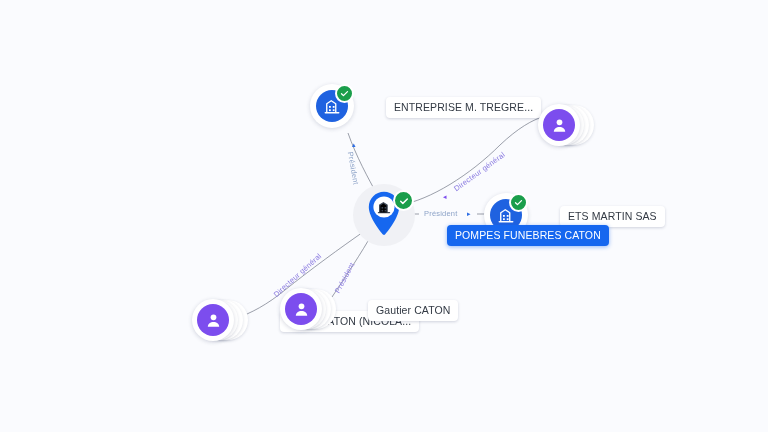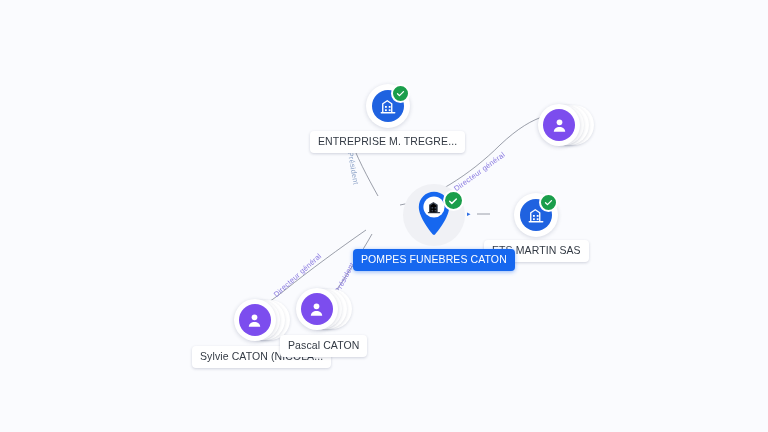--- a/index.html
+++ b/index.html
@@ -20,22 +20,23 @@
   }
   .edges-layer {
     position: absolute;
     left: 0; top: 0;
     width: 768px; height: 432px;
     pointer-events: none;
   }
   .node {
     position: absolute;
     display: flex;
-    flex-direction: column;
-    align-items: center;
+    flex-direction: row;
+    align-items: center;
+    gap: 32px;
   }
   
   .person-stack {
     position: relative;
     width: 56px;
     height: 46px;
   }
   .stack-card {
     position: absolute;
     background: #ffffff;
@@ -231,21 +232,21 @@
       <div class="stack-card c0"></div>
       <div class="avatar-circle">
         <svg viewBox="0 0 24 24" fill="none">
           <circle cx="12" cy="8" r="3.6" fill="#ffffff"></circle>
           <path d="M4.8 20c0-4 3.3-6.2 7.2-6.2s7.2 2.2 7.2 6.2z" fill="#ffffff"></path>
         </svg>
       </div>
     </div>
   </div>
 
-  <div class="node" style="left:353px; top:184px; z-index:5;">
+  <div class="node" style="left:353px; top:184px; z-index:5;align-items:flex-end;">
     <div class="pin-wrap">
       <div class="pin-halo"></div>
       <div class="pin-shape">
         <svg viewBox="0 0 34 48">
           <path d="M17 1.8C8.6 1.8 1.8 8.6 1.8 17c0 10.4 12.1 25.1 14.2 27.6.5.6 1.5.6 2 0C20.1 42.1 32.2 27.4 32.2 17 32.2 8.6 25.4 1.8 17 1.8z" fill="#1667ef"></path>
           <circle cx="17" cy="17" r="10.6" fill="#ffffff"></circle>
           <g transform="translate(17,17) scale(0.62) translate(-12,-12)">
             <path d="M3 21h18" stroke="#3c4654" stroke-width="2" stroke-linecap="round"></path>
             <path d="M5 21V9l6-4 6 4v12" stroke="#3c4654" stroke-width="2" stroke-linejoin="round"></path>
             <rect x="8" y="12" width="2.6" height="2.6" fill="#3c4654"></rect>
@@ -308,16 +309,16 @@
       <div class="stack-card c2"></div>
       <div class="stack-card c1"></div>
       <div class="stack-card c0"></div>
       <div class="avatar-circle">
         <svg viewBox="0 0 24 24" fill="none">
           <circle cx="12" cy="8" r="3.6" fill="#ffffff"></circle>
           <path d="M4.8 20c0-4 3.3-6.2 7.2-6.2s7.2 2.2 7.2 6.2z" fill="#ffffff"></path>
         </svg>
       </div>
     </div>
-    <div class="node-label">Pascal CATON</div>
+    <div class="node-label">Gautier CATON</div>
   </div>
 
 </div>
 
 </body></html>

